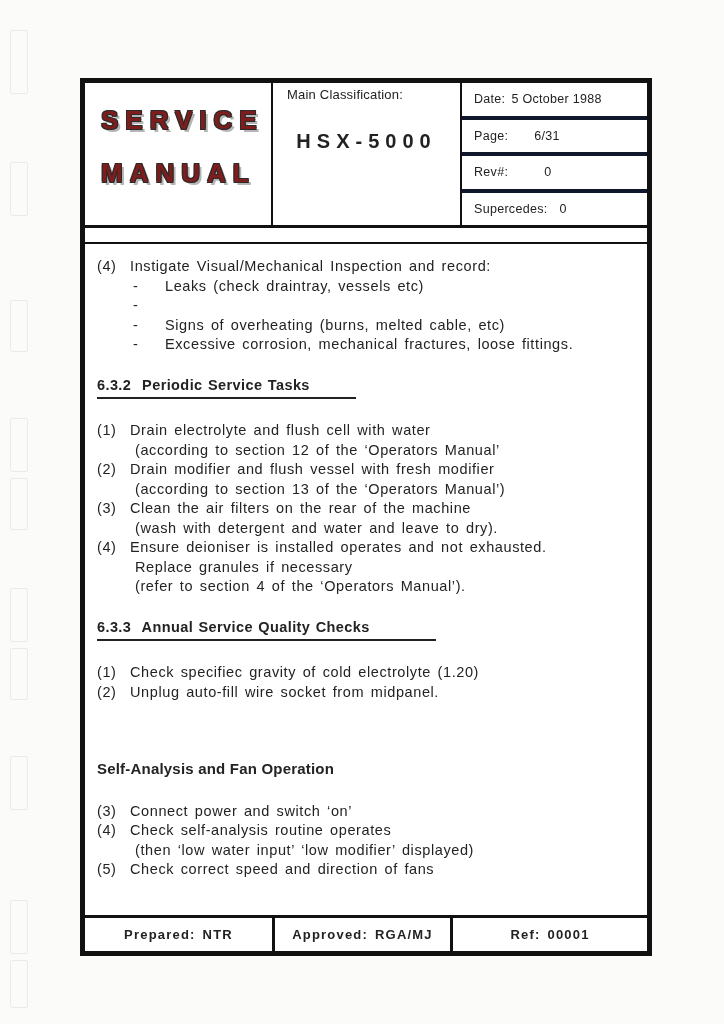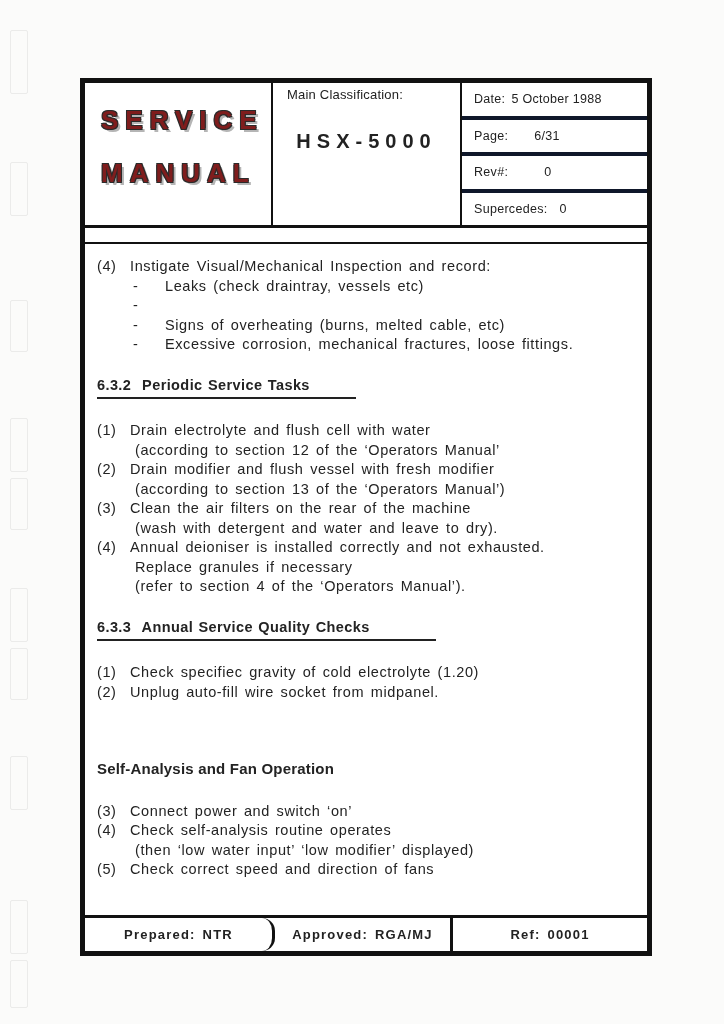--- a/index.html
+++ b/index.html
@@ -78,21 +78,21 @@
   .list{margin-top:22px;}
   .fan-heading{font-weight:bold;font-size:15px;margin-top:57px;letter-spacing:0.2px;word-spacing:0;}
   .fan-list{margin-top:23px;}
 
   
   .doc-footer{
     height:33px;flex-shrink:0;border-top:3px solid #111;
     display:flex;font-weight:bold;font-size:13px;letter-spacing:1.2px;
   }
   .f-cell{display:flex;align-items:center;justify-content:center;border-right:3px solid #111;box-sizing:border-box;}
-  .f-cell:nth-child(1){width:190px;border-radius:13px;}
+  .f-cell:nth-child(1){width:190px;}
   .f-cell:nth-child(2){width:178px;}
   .f-cell:nth-child(3){flex:1;border-right:none;}
   .f-cell .fv{margin-left:7px;}
 </style>
 </head>
 <body>
 
 <div class="page">
 
   <div class="artifact"></div>
@@ -184,21 +184,21 @@
         <div class="item">
           <span class="num">(3)</span>
           <div class="itext">
             <div>Clean the air filters on the rear of the machine</div>
             <div class="cont">(wash with detergent and water and leave to dry).</div>
           </div>
         </div>
         <div class="item">
           <span class="num">(4)</span>
           <div class="itext">
-            <div>Annual deioniser is installed correctly and not exhausted.</div>
+            <div>Ensure deioniser is installed operates and not exhausted.</div>
             <div class="cont">Replace granules if necessary</div>
             <div class="cont">(refer to section 4 of the ‘Operators Manual’).</div>
           </div>
         </div>
       </div>
 
       <div>
         <span class="sec-heading wide">6.3.3  Annual Service Quality Checks</span>
       </div>
       <div class="list">

